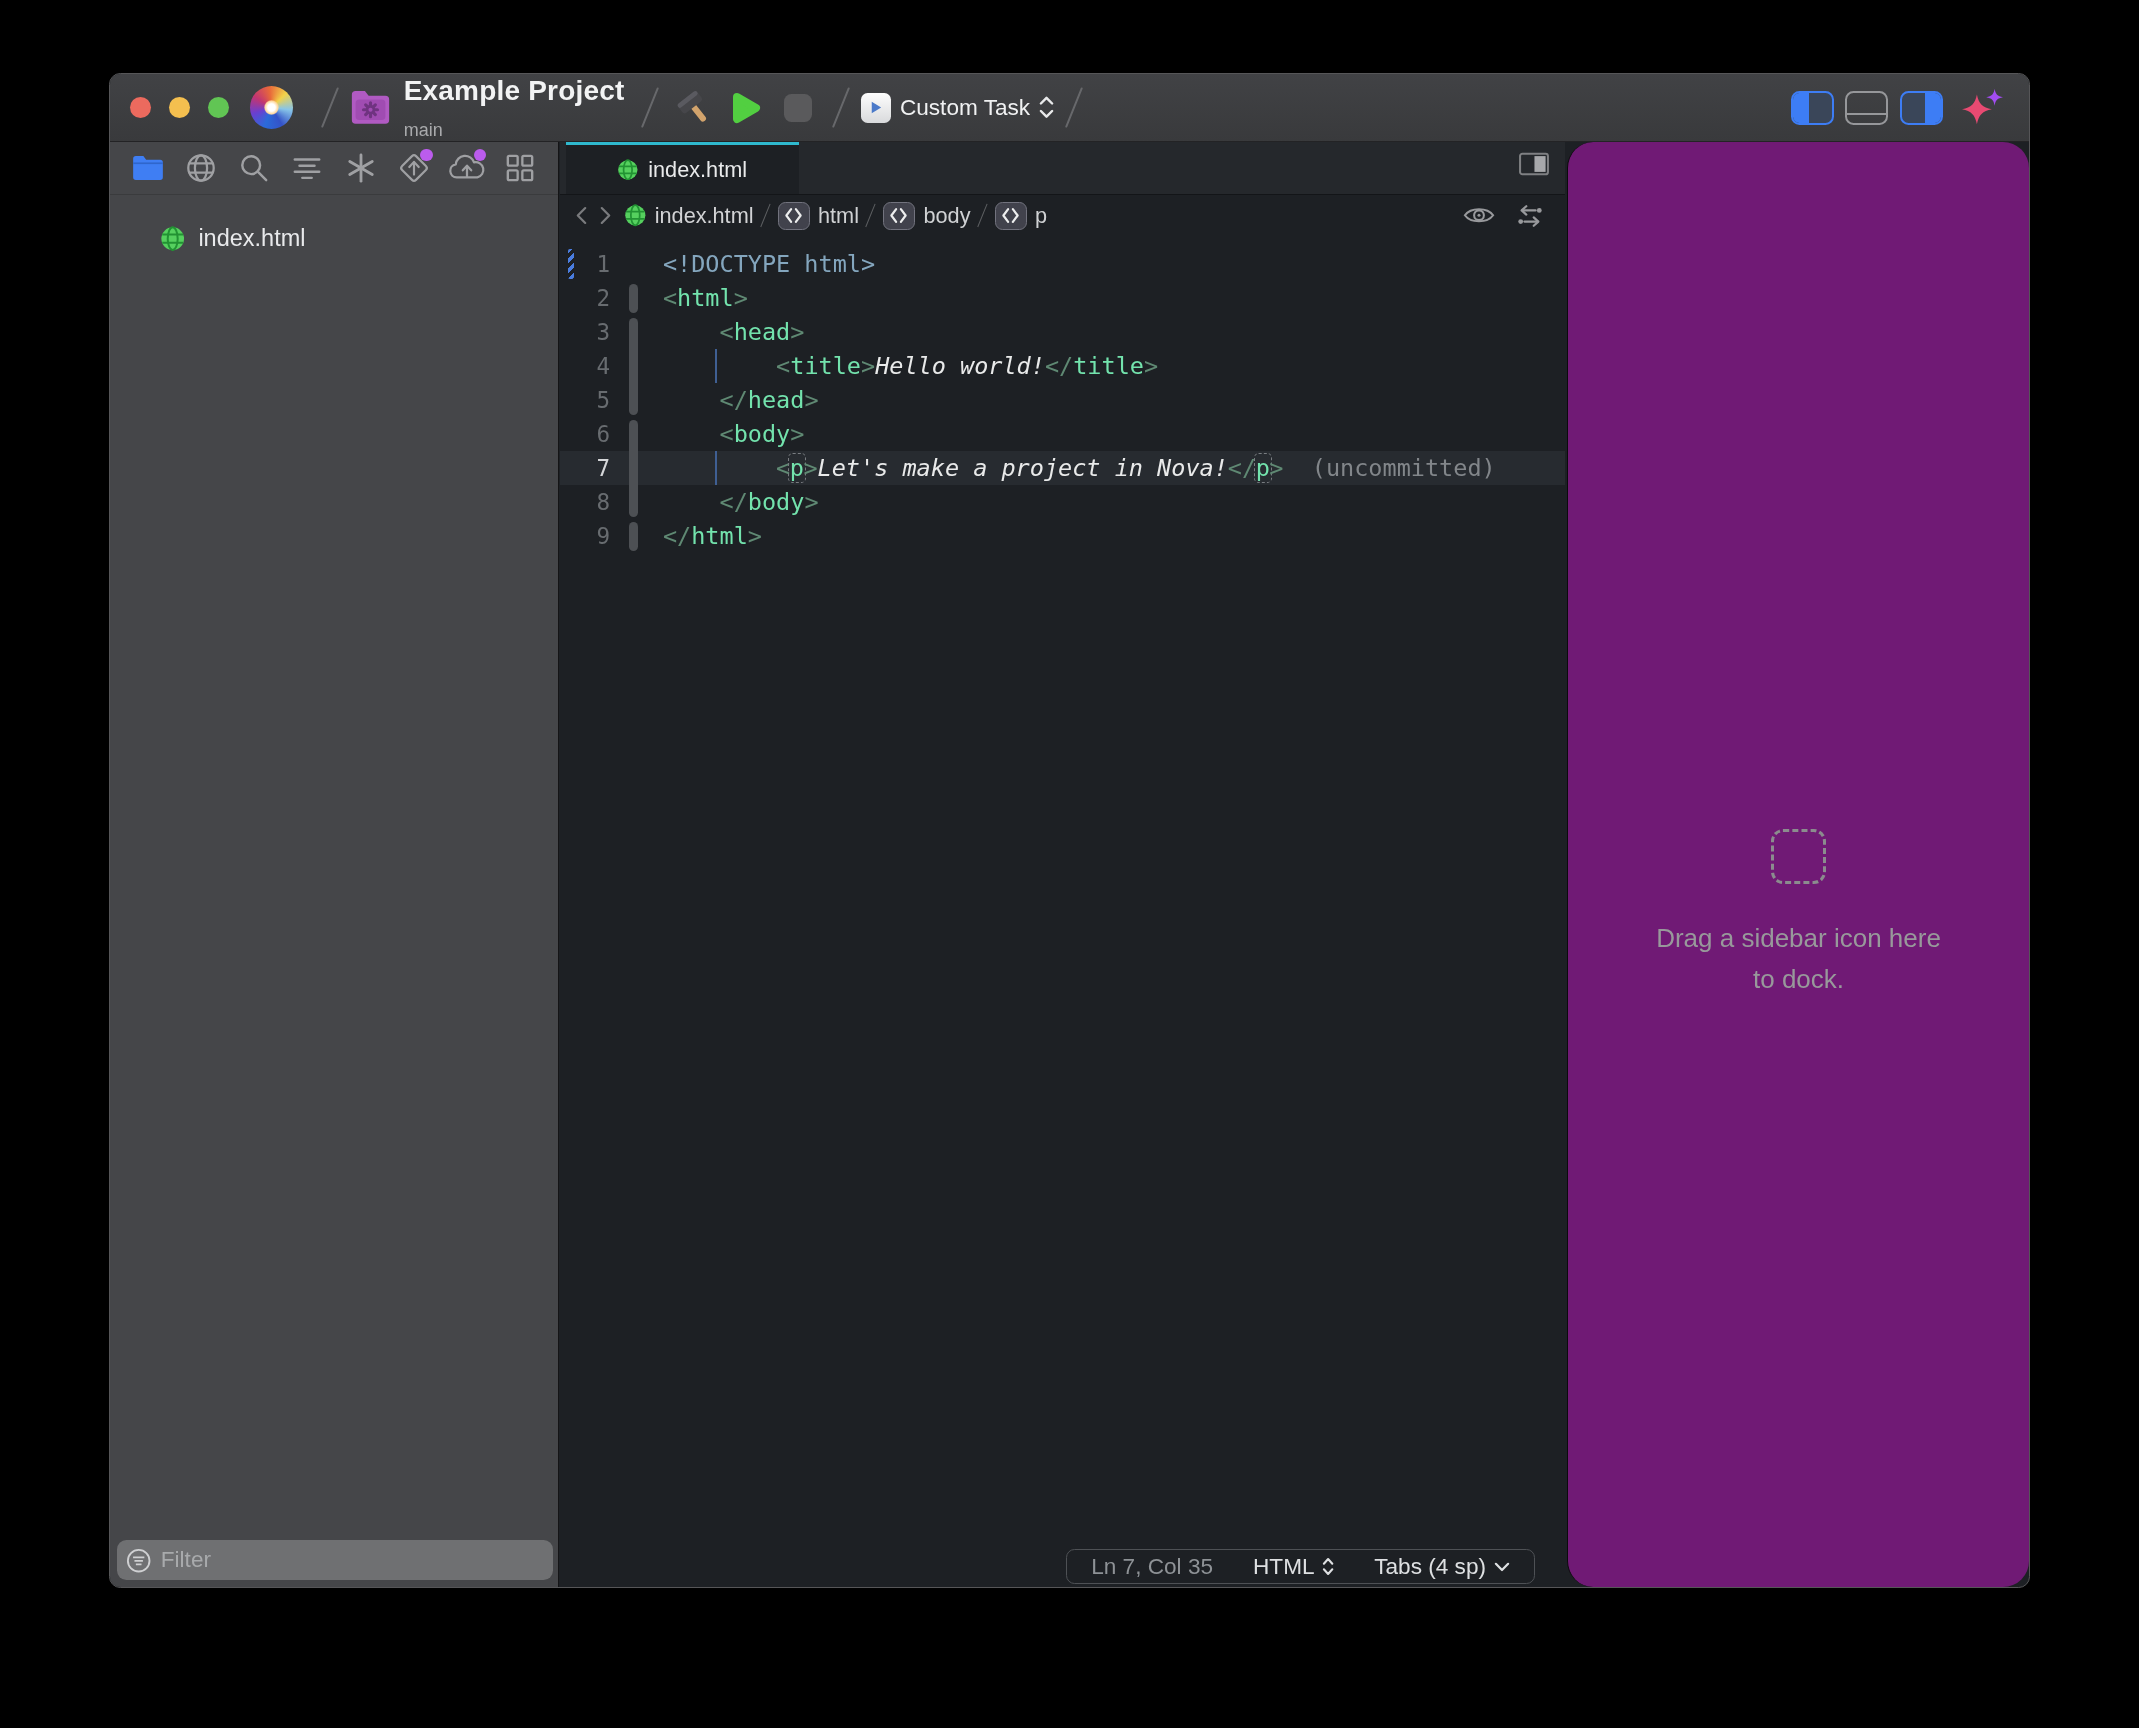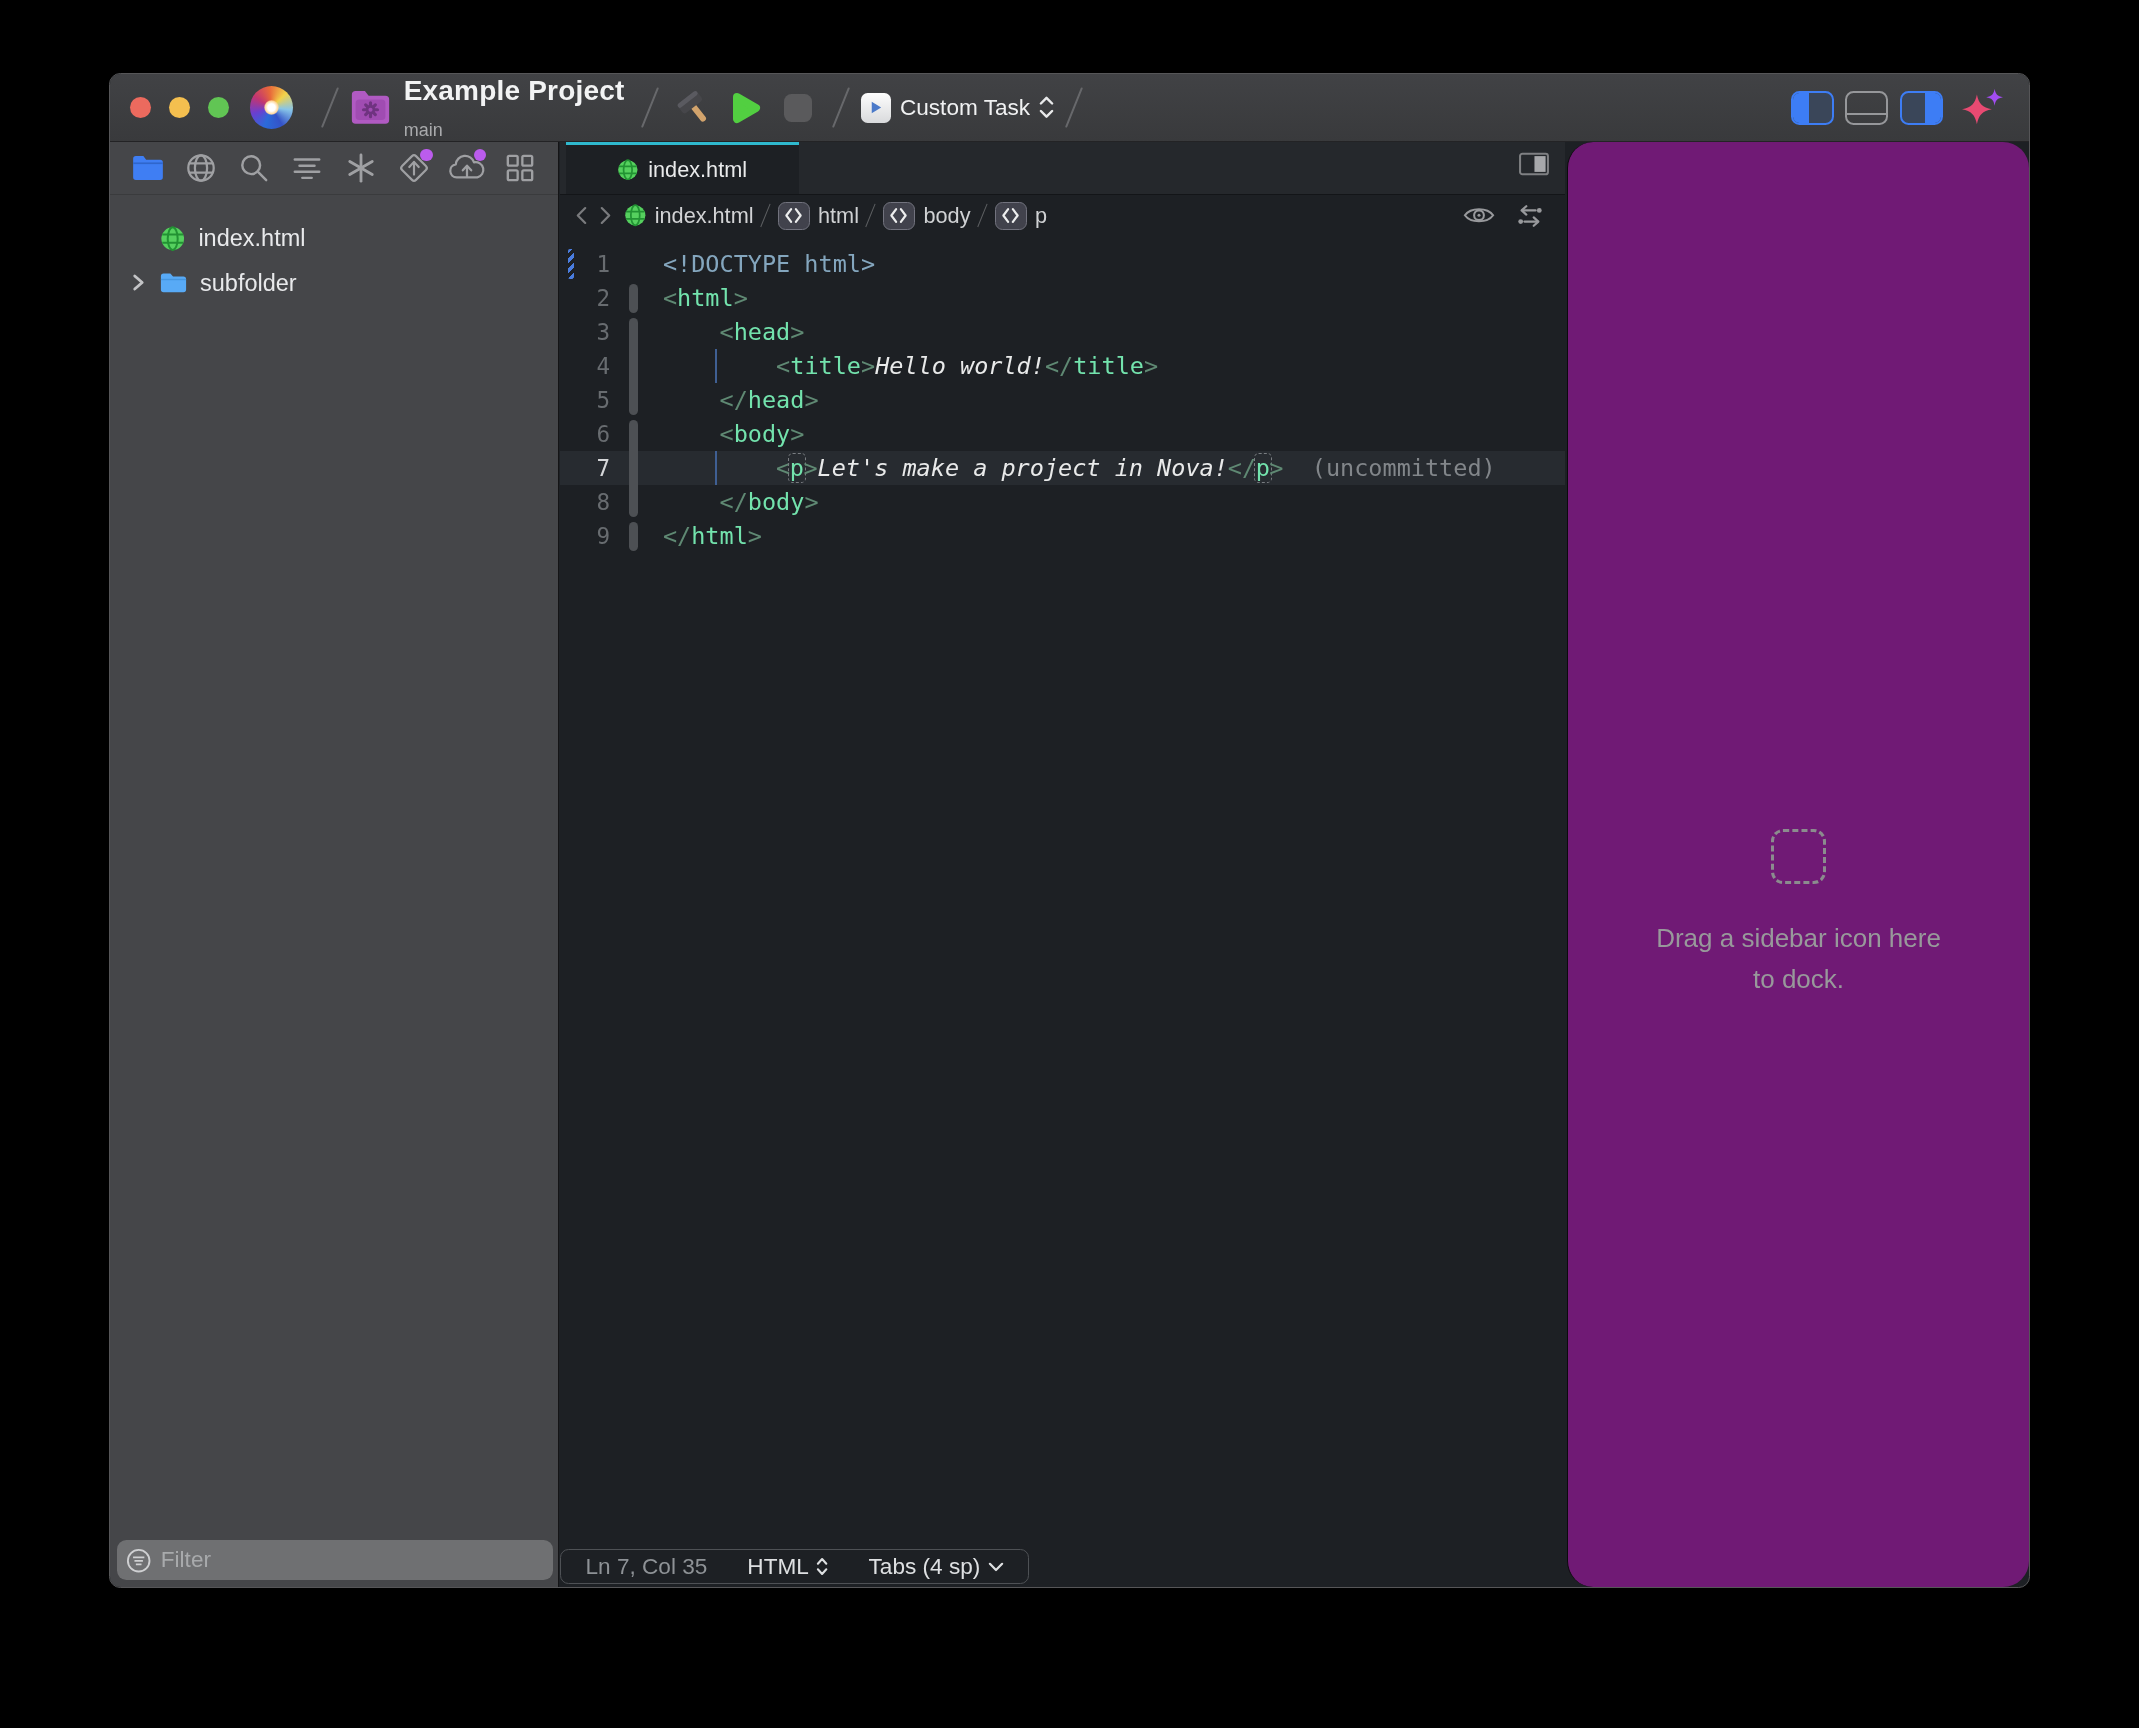--- a/index.html
+++ b/index.html
@@ -113,21 +113,21 @@
   .iguide { position:absolute; left:155px; top:0; bottom:0; width:1.9px; background:#3f5f93; }
   .t-doctype { color:#84a6be; }
   .t-br   { color:#5f8973; }
   .t-tag  { color:#73e3ad; }
   .t-text { color:#e9eaea;font-style:italic; }
   .t-note { color:#82868a; }
   .t-plain{ color:#e9eaea; }
   .t-tagbox { color:#73e3ad; border:1.4px dashed #797d81; border-radius:4.7px; padding:0 0.9px; margin:0 -2.4px; }
 
   
-  .statusbar { height:41px; display:flex; align-items:center; justify-content:flex-start; padding-right:30px; }
+  .statusbar { height:41px; display:flex; align-items:center; justify-content:flex-end; padding-right:30px; }
   .status-group { height:35px; border:1.4px solid #4e5155; border-radius:8.5px; display:flex; align-items:center;
                   padding:0 24.5px; gap:40px; }
   .status-item { display:flex; align-items:center; gap:7.5px; background:none; border:none; }
   .st-dim { font-size:22.6px; color:#8e9296; }
   .st-lit { font-size:22.6px; color:#dee0e2; }
 
   
   .dock-hint { position:absolute; left:0; right:0; top:687px; display:flex; flex-direction:column; align-items:center; }
   .dash-square { width:55px; height:55px; border:3.3px dashed #8b8c8e; border-radius:12.2px; }
   .dock-text { margin-top:34px; font-size:26px; color:#98999b; text-align:center; line-height:41px; }
@@ -278,32 +278,20 @@
       <div class="filelist">
         <div class="file-row">
           <svg width="25.4" height="25.4" viewBox="0 0 28 28">
             <circle cx="14" cy="14" r="12.5" fill="#55d05e"></circle>
             <ellipse cx="14" cy="14" rx="5.5" ry="12.5" fill="none" stroke="#229233" stroke-width="2.2"></ellipse>
             <line x1="2.5" y1="9.5" x2="25.5" y2="9.5" stroke="#229233" stroke-width="2.2"></line>
             <line x1="2.5" y1="18.5" x2="25.5" y2="18.5" stroke="#229233" stroke-width="2.2"></line>
           </svg>
           <span class="fname">index.html</span>
         </div>
-        <div class="file-row">
-          <span class="disclose">
-            <svg width="14" height="21" viewBox="0 0 15 22">
-                <polyline points="4,4 12,11 4,18" fill="none" stroke="#c3c4c6" stroke-width="3" stroke-linecap="round" stroke-linejoin="round"></polyline>
-              </svg>
-          </span>
-          <svg width="27" height="22.6" viewBox="0 0 30 24">
-            <path d="M1 4 a3 3 0 0 1 3-3 h7.5 l3 3.5 h11.5 a3 3 0 0 1 3 3 v11.5 a3 3 0 0 1 -3 3 H4 a3 3 0 0 1 -3-3 Z" fill="#58aaf6"></path>
-            <path d="M1 7 h28 v1.6 H1 Z" fill="#4596e0"></path>
-          </svg>
-          <span class="fname">subfolder</span>
-        </div>
       </div>
 
       <div class="filter-field">
         <svg width="25.4" height="25.4" viewBox="0 0 27 27" fill="none" stroke="#cfd0d2" stroke-width="2">
           <circle cx="13.5" cy="13.5" r="11.5"></circle>
           <line x1="7.5" y1="10" x2="19.5" y2="10"></line>
             <line x1="9" y1="13.7" x2="18" y2="13.7"></line>
             <line x1="10.5" y1="17.4" x2="16.5" y2="17.4"></line>
         </svg>
         <input type="text" placeholder="Filter" style="">

